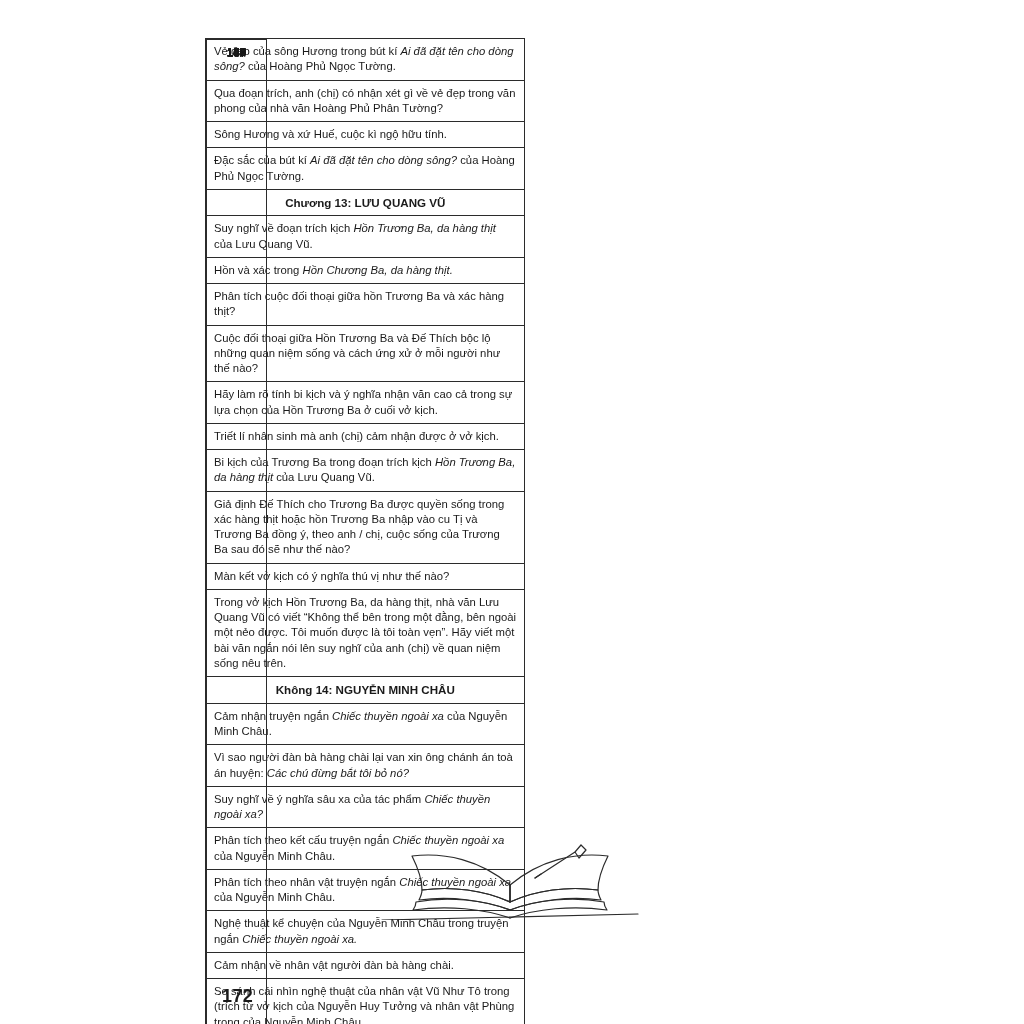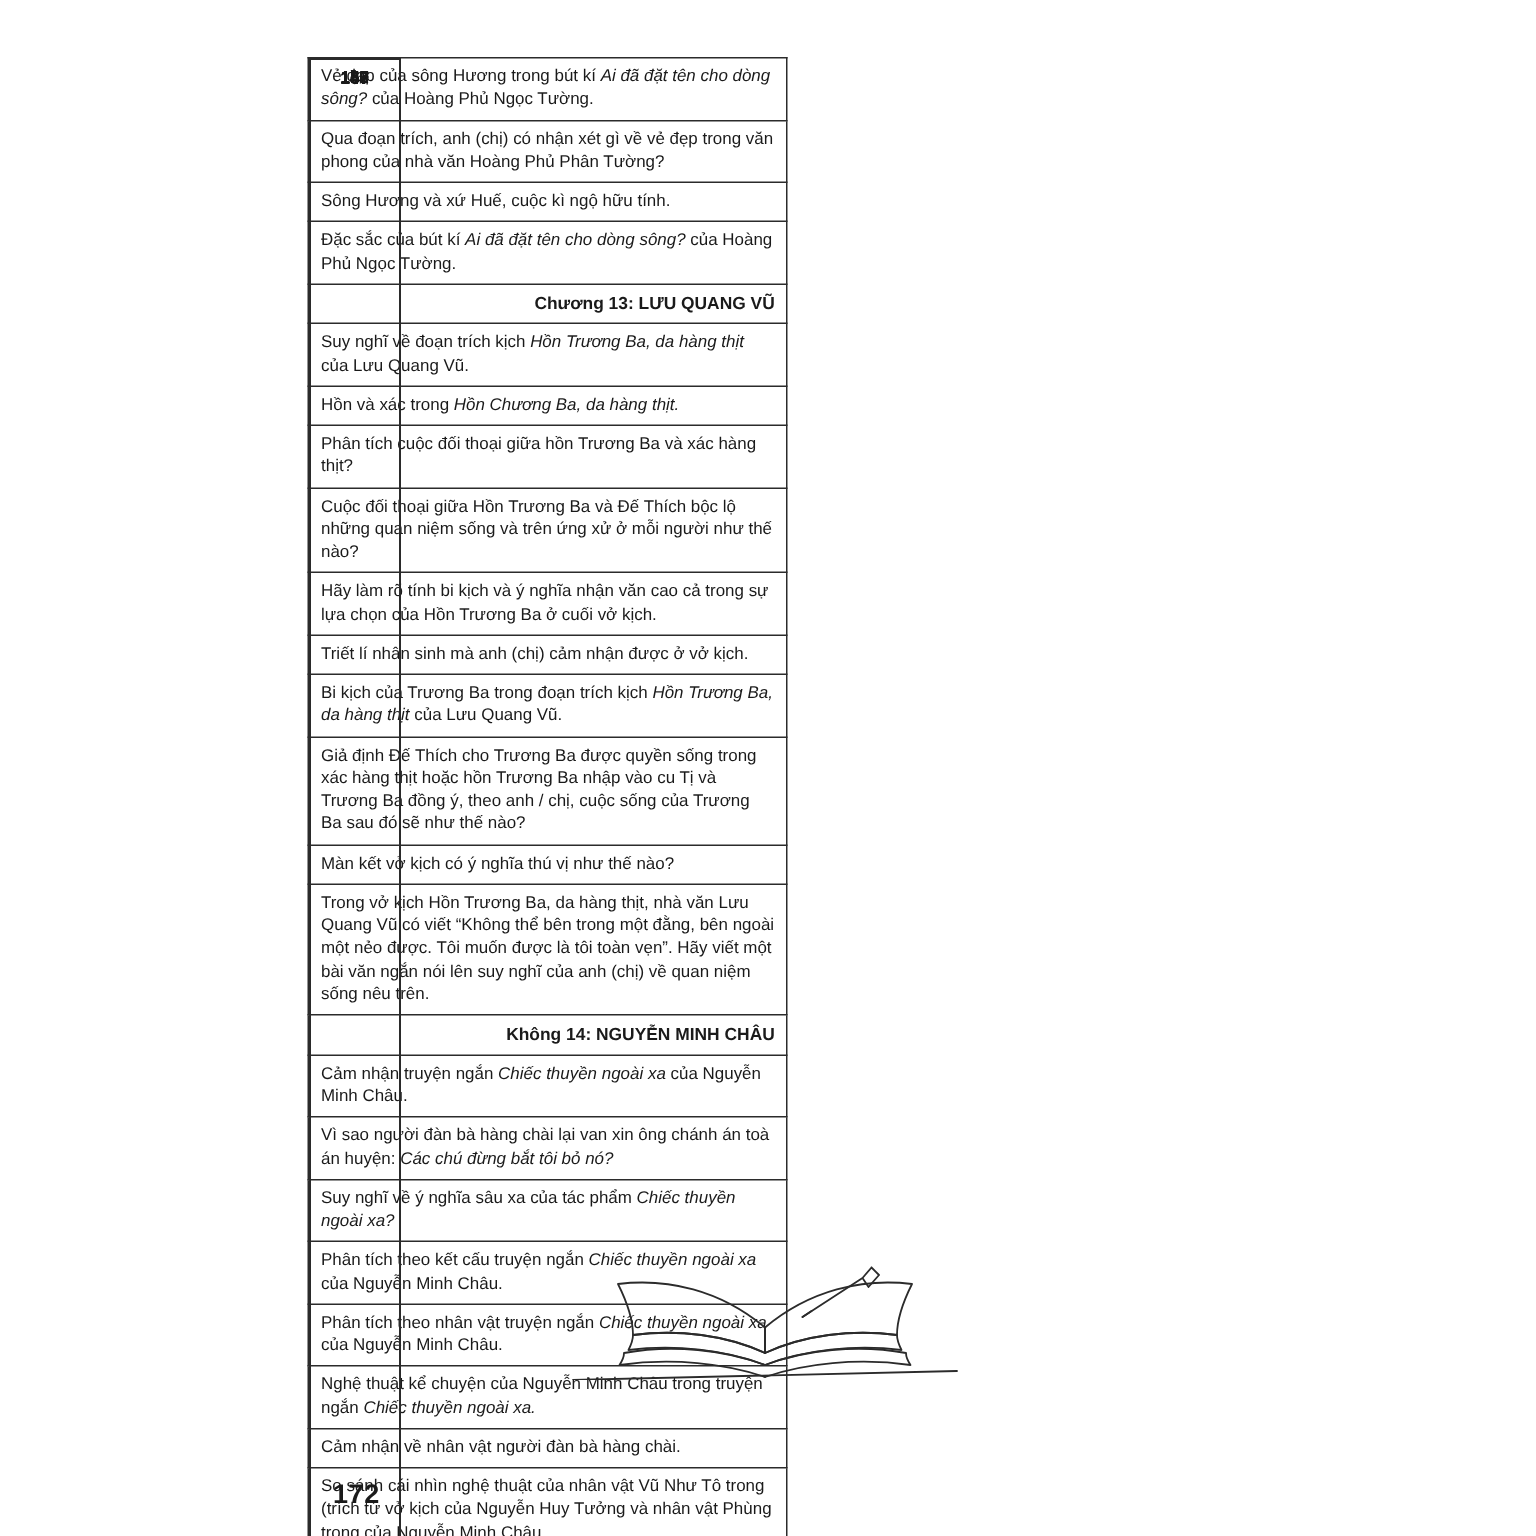--- a/index.html
+++ b/index.html
@@ -42,21 +42,21 @@
   .toc-table td.page {
     width: 44px;
     text-align: center;
     white-space: nowrap;
   }
   .chapter td {
     font-weight: bold;
     font-size: 11.6px;
   }
   .chapter td.text {
-    text-align: right;
+    text-align: center;
   }
   .chapter td.page {
     text-align: center;
     font-weight: bold;
   }
   em {
     font-style: italic;
   }
   .page-number {
     position: absolute;
@@ -108,21 +108,21 @@
         </tr>
         <tr class="entry">
           <td class="text">Hồn và xác trong <em>Hồn Chương Ba, da hàng thịt.</em></td>
           <td class="page">149</td>
         </tr>
         <tr class="entry">
           <td class="text">Phân tích cuộc đối thoại giữa hồn Trương Ba và xác hàng thịt?</td>
           <td class="page">150</td>
         </tr>
         <tr class="entry">
-          <td class="text">Cuộc đối thoại giữa Hồn Trương Ba và Đế Thích bộc lộ những quan niệm sống và trên ứng xử ở mỗi người như thế nào?</td>
+          <td class="text">Cuộc đối thoại giữa Hồn Trương Ba và Đế Thích bộc lộ những quan niệm sống và cách ứng xử ở mỗi người như thế nào?</td>
           <td class="page">152</td>
         </tr>
         <tr class="entry">
           <td class="text">Hãy làm rõ tính bi kịch và ý nghĩa nhận văn cao cả trong sự lựa chọn của Hồn Trương Ba ở cuối vở kịch.</td>
           <td class="page">153</td>
         </tr>
         <tr class="entry">
           <td class="text">Triết lí nhân sinh mà anh (chị) cảm nhận được ở vở kịch.</td>
           <td class="page">153</td>
         </tr>

